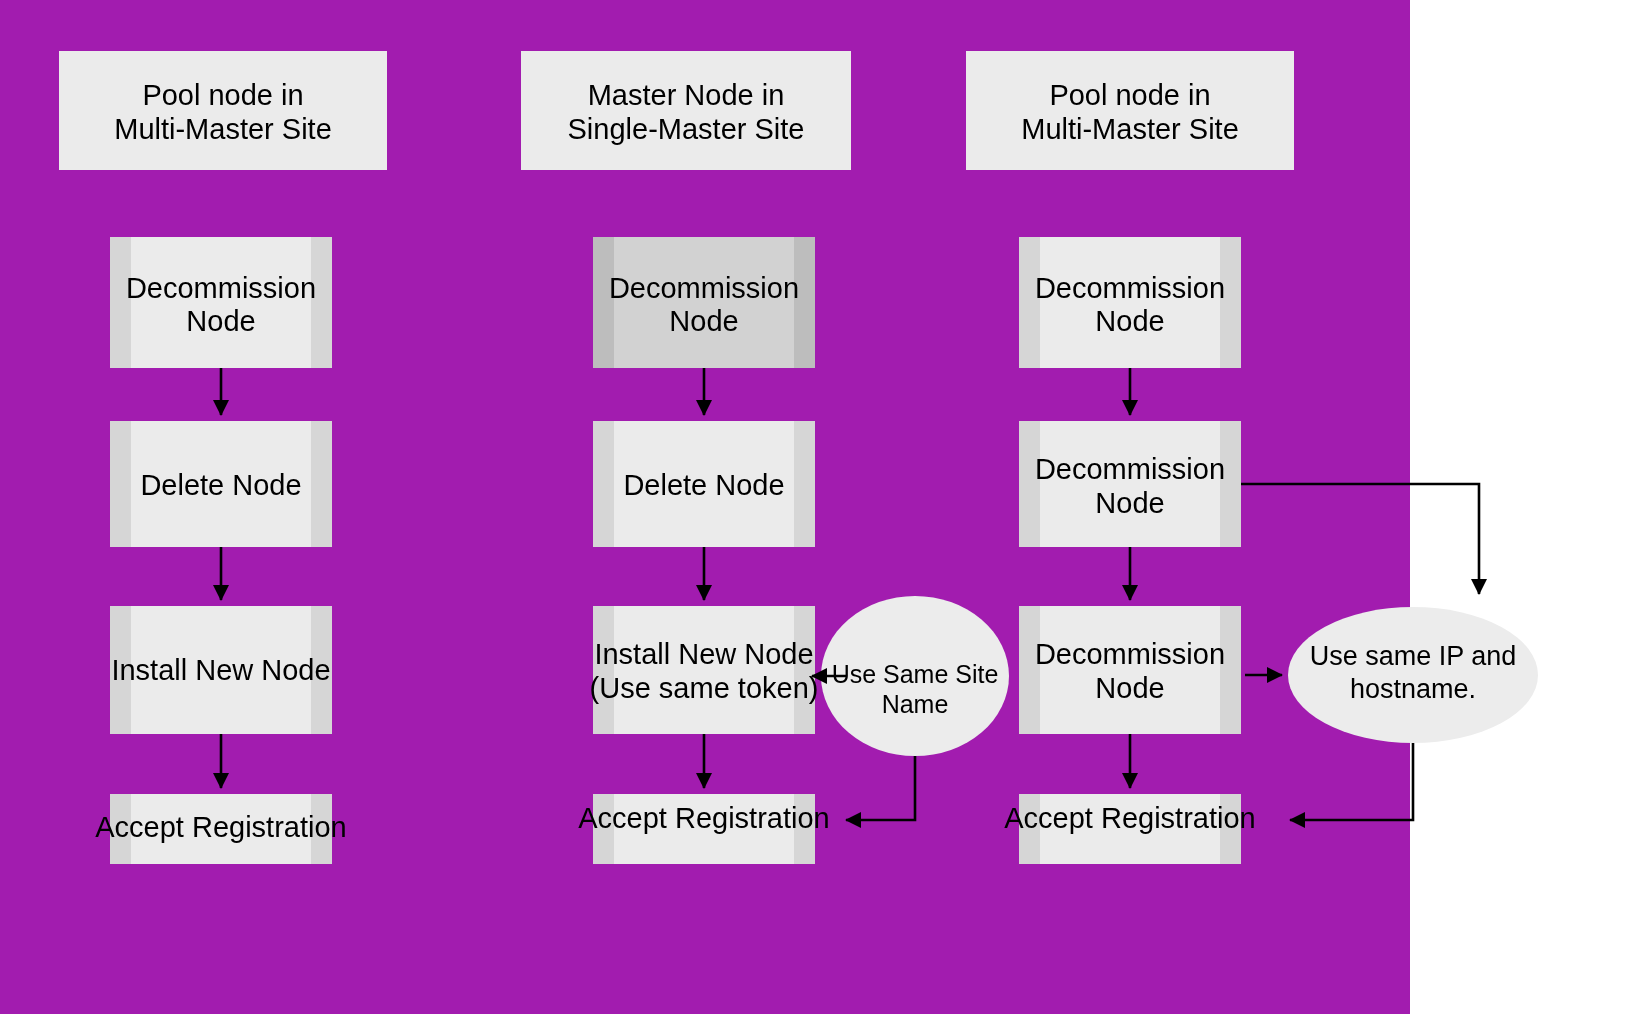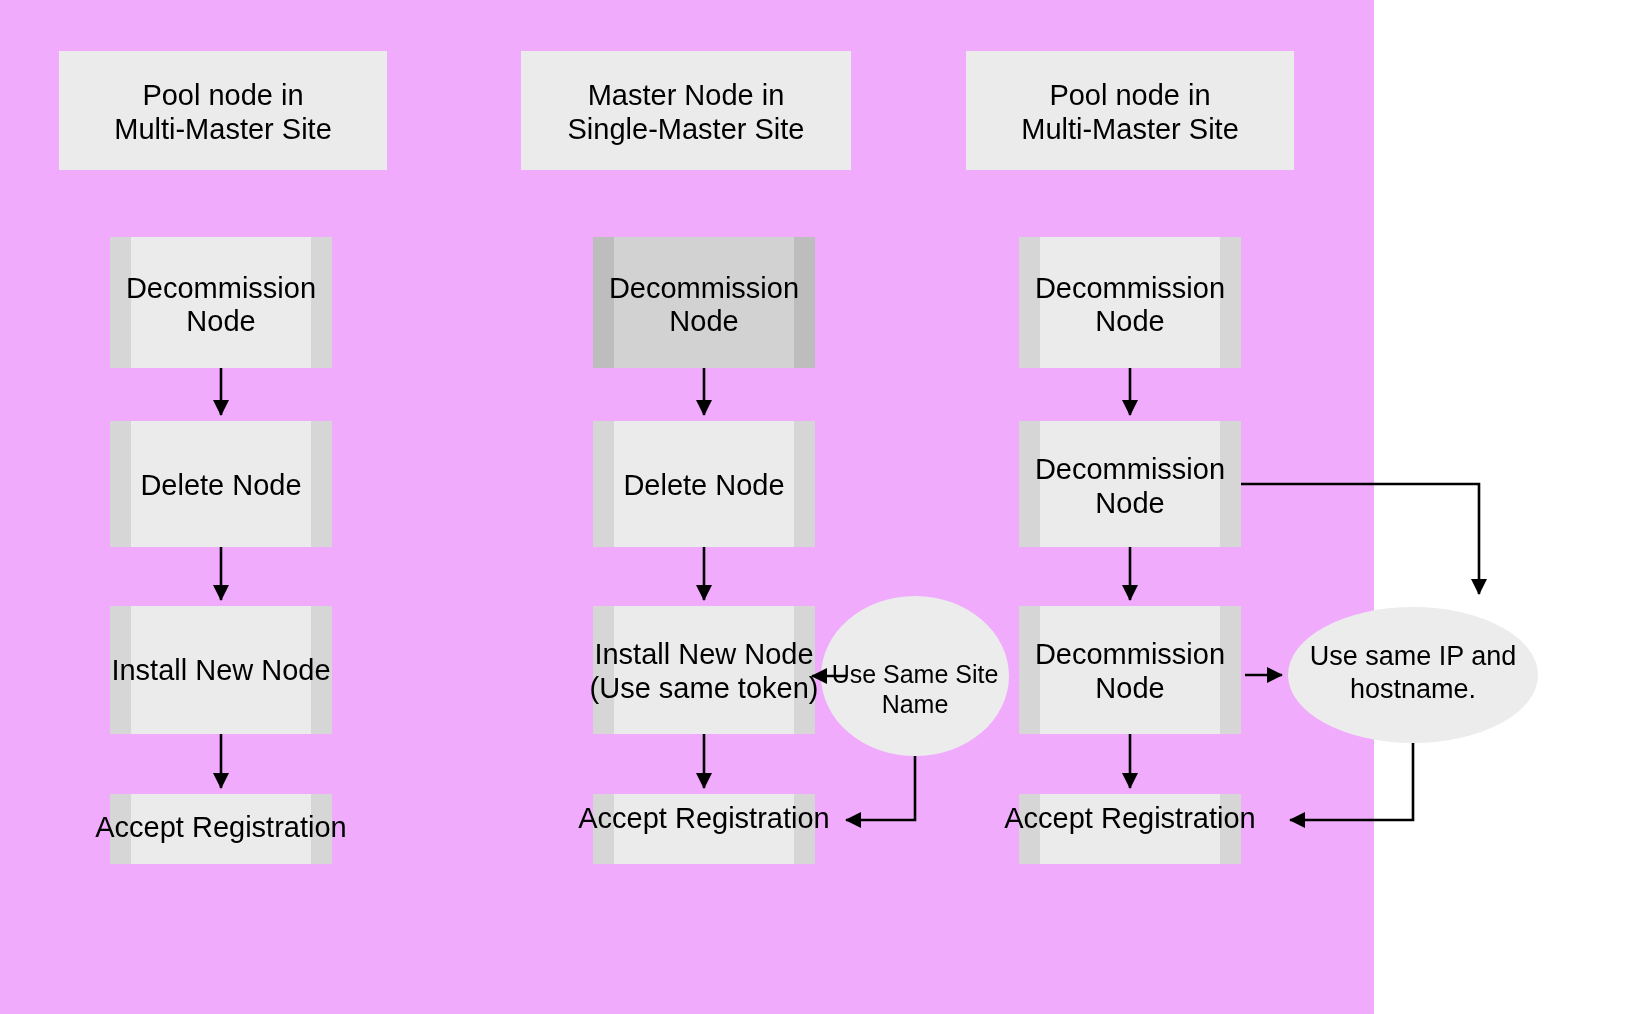--- a/index.html
+++ b/index.html
@@ -10,21 +10,22 @@
   body {
     width: 1646px;
     height: 1014px;
     font-family: "Liberation Sans", sans-serif;
     overflow: hidden;
   }
   #canvas {
     position: relative;
     width: 1374px;
     height: 1014px;
-    background: #f0abfc;
+    background: #a21caf;
+    padding-left: 36px;
   }
   svg.flow {
     position: absolute;
     top: 0;
     left: 0;
     width: 1646px;
     height: 1014px;
   }
   .hdr-rect { fill: #ebebeb; }
   .proc-body { fill: #ebebeb; }

